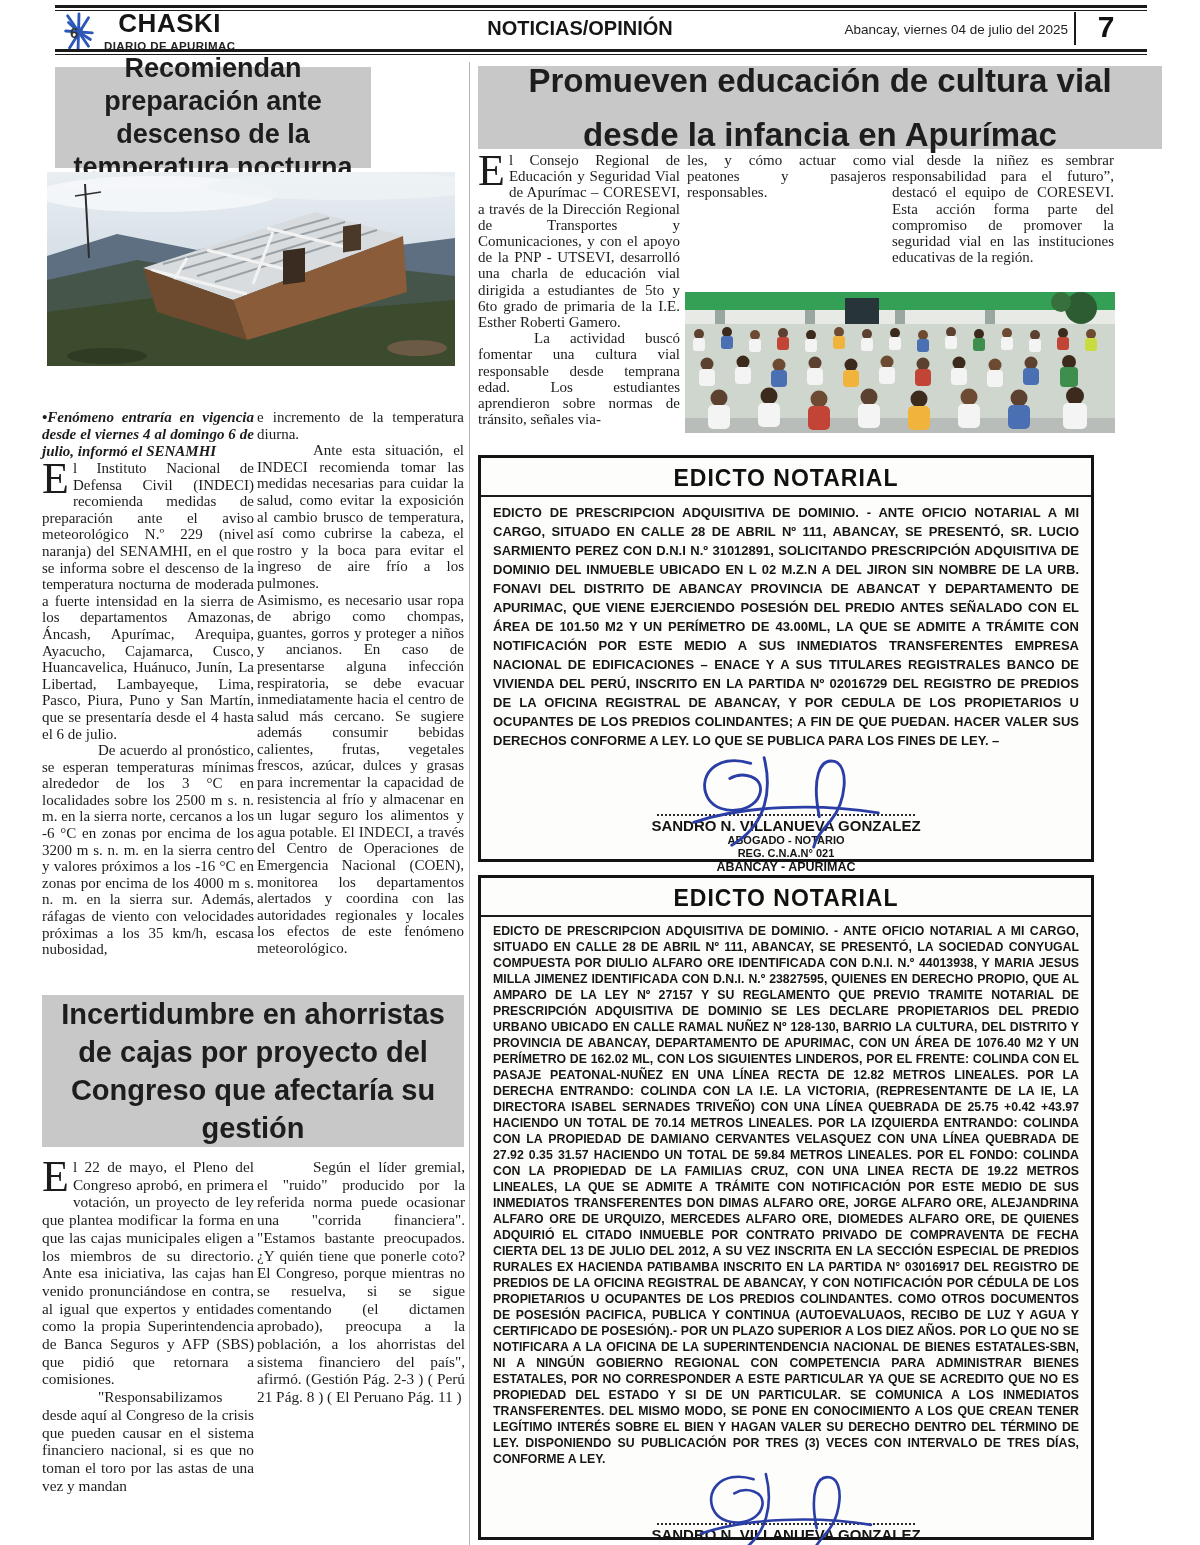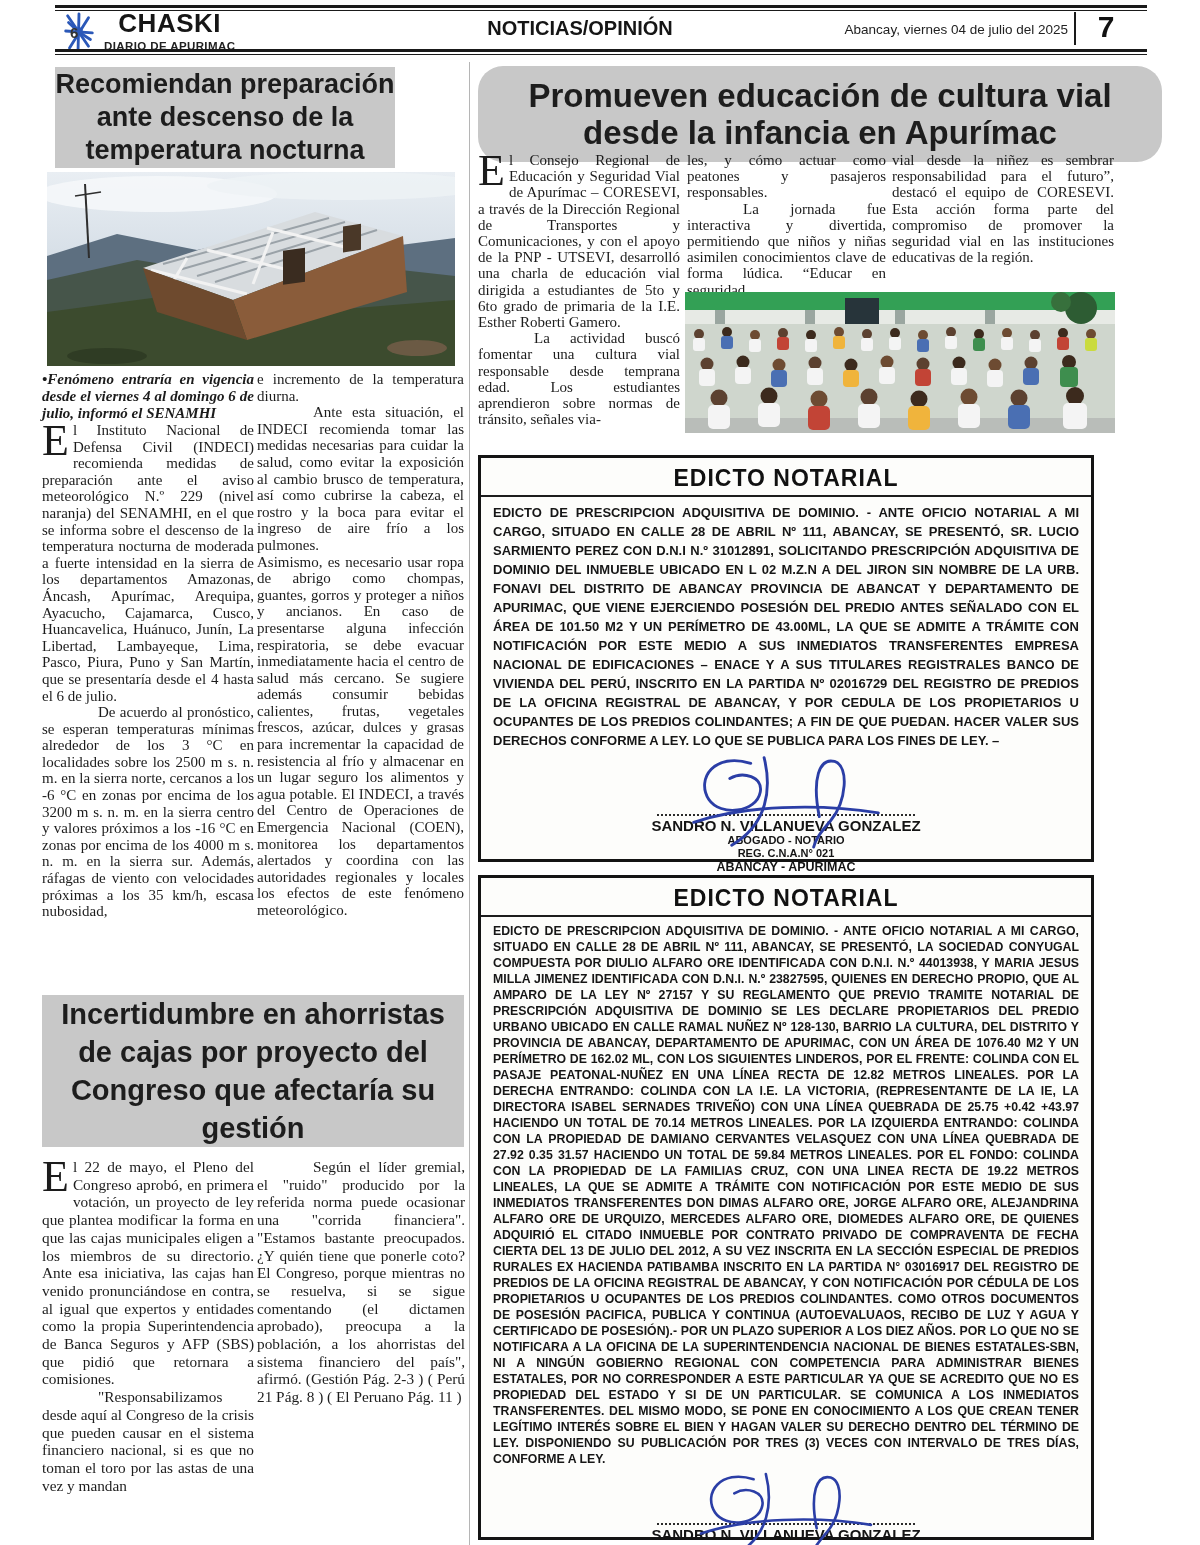--- a/index.html
+++ b/index.html
@@ -25,21 +25,21 @@
   
   .gray-title{position:absolute;background:#c8c8c8;color:#1d1d1d;text-align:center;
               font-family:"Liberation Sans",sans-serif;font-weight:bold;
               display:flex;align-items:center;justify-content:center;}
   .col{position:absolute;text-align:justify;}
   .col p{margin:0;}
   .indent{text-indent:56px;}
   .caption{font-style:italic;font-weight:bold;font-size:15px;line-height:17px;margin-bottom:2px;}
   .dropcap{float:left;font-size:44px;line-height:34px;padding:2px 4px 0 0;font-weight:normal;}
 
-  .weather-col{font-size:15px;line-height:16.6px;width:212px;}
+  .weather-col{font-size:15px;line-height:16.6px;width:212px;margin-top:38px;}
   .cajas-col{font-size:15.3px;line-height:17.7px;width:212px;}
   .vial-col{font-size:15px;line-height:16.2px;}
 
   .vdivider{position:absolute;left:469px;top:62px;height:1483px;width:1px;background:#b5b5b5;}
 
   
   .photo{position:absolute;overflow:hidden;background:#ccc;}
   .photo svg{display:block;}
 
   
@@ -95,21 +95,21 @@
     <div class="hdr-vbar"></div>
     <div class="pagenum">7</div>
 
     <div class="rule" style="left:55px;top:49px;width:1092px;height:3px;"></div>
     <div class="rule" style="left:55px;top:54px;width:1092px;height:1px;"></div>
   </div>
 
   <div class="vdivider"></div>
 
   <section>
-    <div class="gray-title" style="left:55px;top:67px;width:340px;height:101px;font-size:27px;line-height:33px;">Recomiendan preparación ante descenso de la temperatura nocturna</div>
+    <div class="gray-title" style="left:55px;top:67px;width:316px;height:101px;font-size:27px;line-height:33px;">Recomiendan preparación ante descenso de la temperatura nocturna</div>
 
     <div class="photo" style="left:47px;top:172px;width:408px;height:194px;">
       <svg width="408" height="194" viewBox="0 0 408 194">
         <defs>
           <linearGradient id="sky" x1="0" y1="0" x2="0" y2="1">
             <stop offset="0" stop-color="#e9eef3"></stop>
               <stop offset="1" stop-color="#bfccd8"></stop>
           </linearGradient>
         </defs>
         <rect width="408" height="194" fill="url(#sky)"></rect>
@@ -162,29 +162,28 @@
     <div class="col cajas-col" style="left:42px;top:1158px;">
       <p><span class="dropcap">E</span><span>l 22 de mayo, el Pleno del Congreso aprobó, en primera votación, un proyecto de ley que plantea modificar la forma en que las cajas municipales eligen a los miembros de su directorio. Ante esa iniciativa, las cajas han venido pronunciándose en contra, al igual que expertos y entidades como la propia Superintendencia de Banca Seguros y AFP (SBS) que pidió que retornara a comisiones.</span></p>
       <p class="indent">"Responsabilizamos desde aquí al Congreso de la crisis que pueden causar en el sistema financiero nacional, si es que no toman el toro por las astas de una vez y mandan</p>
     </div>
     <div class="col cajas-col" style="left:257px;top:1158px;width:208px;">
       <p class="indent">Según el líder gremial, el "ruido" producido por la referida norma puede ocasionar una "corrida financiera". "Estamos bastante preocupados. ¿Y quién tiene que ponerle coto? El Congreso, porque mientras no se resuelva, si se sigue comentando (el dictamen aprobado), preocupa a la población, a los ahorristas del sistema financiero del país", afirmó. (Gestión Pág. 2-3 ) ( Perú 21 Pág. 8 ) ( El Peruano Pág. 11 )</p>
     </div>
   </section>
 
   <section>
-    <div class="gray-title" style="left:478px;top:66px;width:684px;height:96px;font-size:33px;line-height:37px;border-radius:25px;">Promueven educación de cultura vial desde la infancia en Apurímac</div>
+    <div class="gray-title" style="left:478px;top:66px;width:684px;height:83px;font-size:33px;line-height:54px;">Promueven educación de cultura vial desde la infancia en Apurímac</div>
 
     <div class="col vial-col" style="left:478px;top:152px;width:202px;">
       <p><span class="dropcap">E</span><span>l Consejo Regional de Educación y Seguridad Vial de Apurímac – CORESEVI, a través de la Dirección Regional de Transportes y Comunicaciones, y con el apoyo de la PNP - UTSEVI, desarrolló una charla de educación vial dirigida a estudiantes de 5to y 6to grado de primaria de la I.E. Esther Roberti Gamero.</span></p>
       <p class="indent">La actividad buscó fomentar una cultura vial responsable desde temprana edad. Los estudiantes aprendieron sobre normas de tránsito, señales via-</p>
     </div>
     <div class="col vial-col" style="left:687px;top:152px;width:199px;">
       <p>les, y cómo actuar como peatones y pasajeros responsables.</p>
-      <p class="indent">La jornada fue interactiva y divertida, permitiendo que niños y niñas asimilen conocimientos clave de forma lúdica. “Educar en seguridad</p>
     </div>
     <div class="col vial-col" style="left:892px;top:152px;width:222px;">
       <p>vial desde la niñez es sembrar responsabilidad para el futuro”, destacó el equipo de CORESEVI.   Esta acción forma parte del compromiso de promover la seguridad vial en las instituciones educativas de la región.</p>
     </div>
 
     <div class="photo" style="left:685px;top:292px;width:430px;height:141px;">
       <svg width="430" height="141" viewBox="0 0 430 141">
         <rect width="430" height="141" fill="#cfd6cd"></rect>
         <rect x="0" y="0" width="430" height="18" fill="#33a055"></rect>
         <rect x="0" y="18" width="430" height="14" fill="#e7eae5"></rect>

